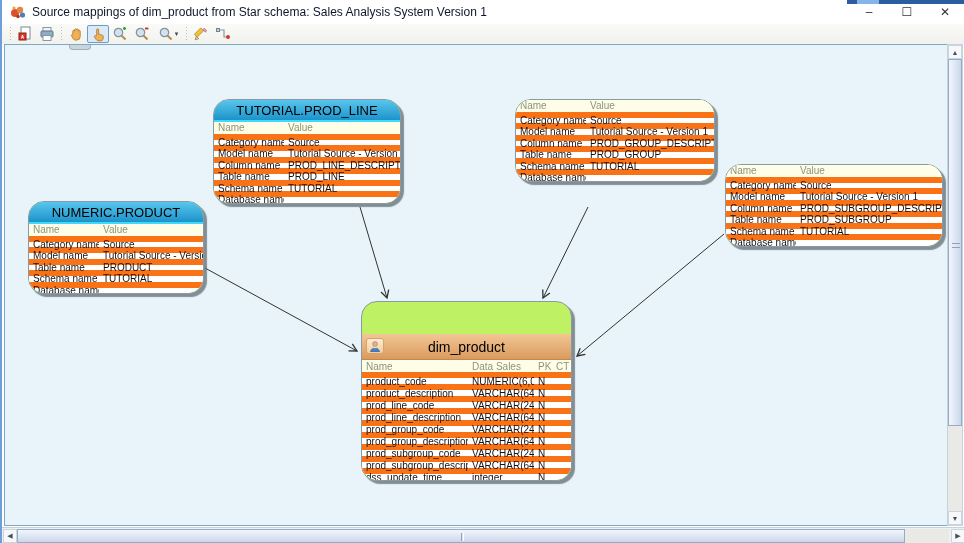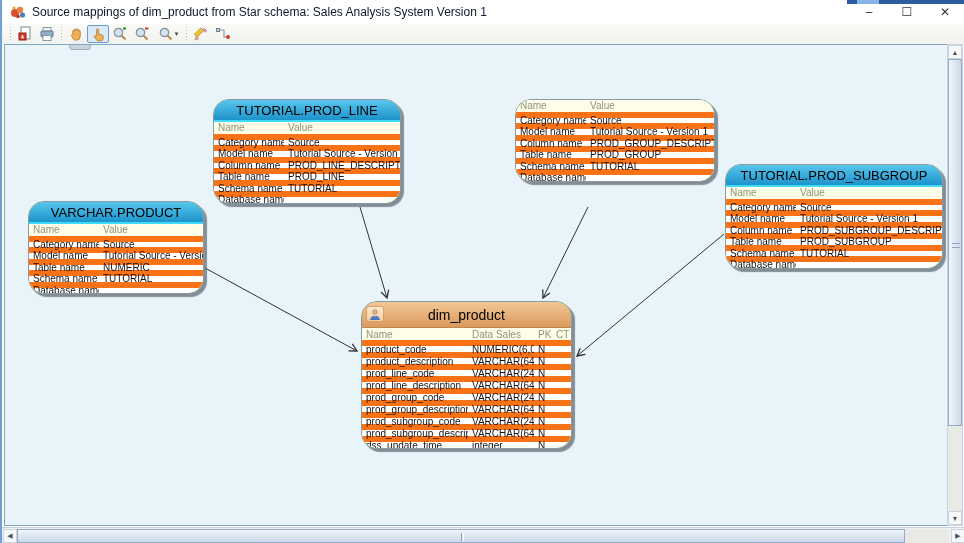--- a/index.html
+++ b/index.html
@@ -39,21 +39,21 @@
     background:#C9D5DC; border:1px solid #9FB0BA; border-top:none;
     border-radius:0 0 4px 4px; }
 
   
   .entity { position:absolute; background:#bef264; border:1px solid #8A9AA5; border-radius:16px;
     box-shadow:3px 3px 1px rgba(96,108,116,0.75); overflow:hidden; }
   .e-title-bar { position:relative; display:flex; align-items:center; justify-content:center; }
   .entity.src .e-title-bar { height:22px; background:linear-gradient(#58C6ED,#1D93CB);
     border-bottom:2px solid #3FD9F9; }
   .entity.dim .e-title-bar { height:26px; background:linear-gradient(#F2C795,#DA9A5E);
-    border-bottom:1px solid #C68849; }
+    border-bottom:1px solid #C68849;margin-top:32px; }
   .e-title { font-size:13px; color:#000; }
   .entity.dim .e-title { font-size:14px; }
   .dim-user-badge { position:absolute; left:4px; top:4px; width:18px; height:16px;
     background:linear-gradient(#FBEBD4,#F2CE9F); border:1px solid #D8A368; border-radius:3px;
     display:flex; align-items:center; justify-content:center; }
   .e-grid { background:#fff; }
   .e-row { display:grid; align-items:center; }
   .entity.src .e-row { grid-template-columns:70px 1fr; height:11.5px; }
   .entity.dim .e-row { grid-template-columns:106px 66px 18px 1fr; height:12px; }
   .e-row.e-head { background:#FEFEE8; }
@@ -191,38 +191,38 @@
         </marker>
       </defs>
       <line x1="200" y1="223" x2="352" y2="306" stroke="#323232" stroke-width="1" marker-end="url(#arrowhead)"></line>
       <line x1="355" y1="162" x2="382" y2="253" stroke="#323232" stroke-width="1" marker-end="url(#arrowhead)"></line>
       <line x1="583" y1="162" x2="538" y2="253" stroke="#323232" stroke-width="1" marker-end="url(#arrowhead)"></line>
       <line x1="719" y1="189" x2="572" y2="311" stroke="#323232" stroke-width="1" marker-end="url(#arrowhead)"></line>
     </svg>
 
     <div class="entity src" style="left:23px; top:156px; width:176px;">
       <div class="e-title-bar">
-          <span class="e-title">VARCHAR.PRODUCT</span>
+          <span class="e-title">NUMERIC.PRODUCT</span>
         </div>
       <div class="e-grid">
           <div class="e-row e-head">
             <span class="e-cell">Name</span>
             <span class="e-cell">Value</span>
           </div>
           <div class="e-row e-body">
             <span class="e-cell">Category name</span>
             <span class="e-cell">Source</span>
           </div>
           <div class="e-row e-body">
             <span class="e-cell">Model name</span>
             <span class="e-cell">Tutorial Source - Version 1</span>
           </div>
           <div class="e-row e-body">
             <span class="e-cell">Table name</span>
-            <span class="e-cell">NUMERIC</span>
+            <span class="e-cell">PRODUCT</span>
           </div>
           <div class="e-row e-body">
             <span class="e-cell">Schema name</span>
             <span class="e-cell">TUTORIAL</span>
           </div>
           <div class="e-row e-body">
             <span class="e-cell">Database name</span>
             <span class="e-cell"></span>
           </div>
         </div>
@@ -291,23 +291,20 @@
             <span class="e-cell">TUTORIAL</span>
           </div>
           <div class="e-row e-body">
             <span class="e-cell">Database name</span>
             <span class="e-cell"></span>
           </div>
         </div>
     </div>
 
     <div class="entity src" style="left:720px; top:119px; width:218px;">
-      <div class="e-title-bar">
-          <span class="e-title">TUTORIAL.PROD_SUBGROUP</span>
-        </div>
       <div class="e-grid">
           <div class="e-row e-head">
             <span class="e-cell">Name</span>
             <span class="e-cell">Value</span>
           </div>
           <div class="e-row e-body">
             <span class="e-cell">Category name</span>
             <span class="e-cell">Source</span>
           </div>
           <div class="e-row e-body">

